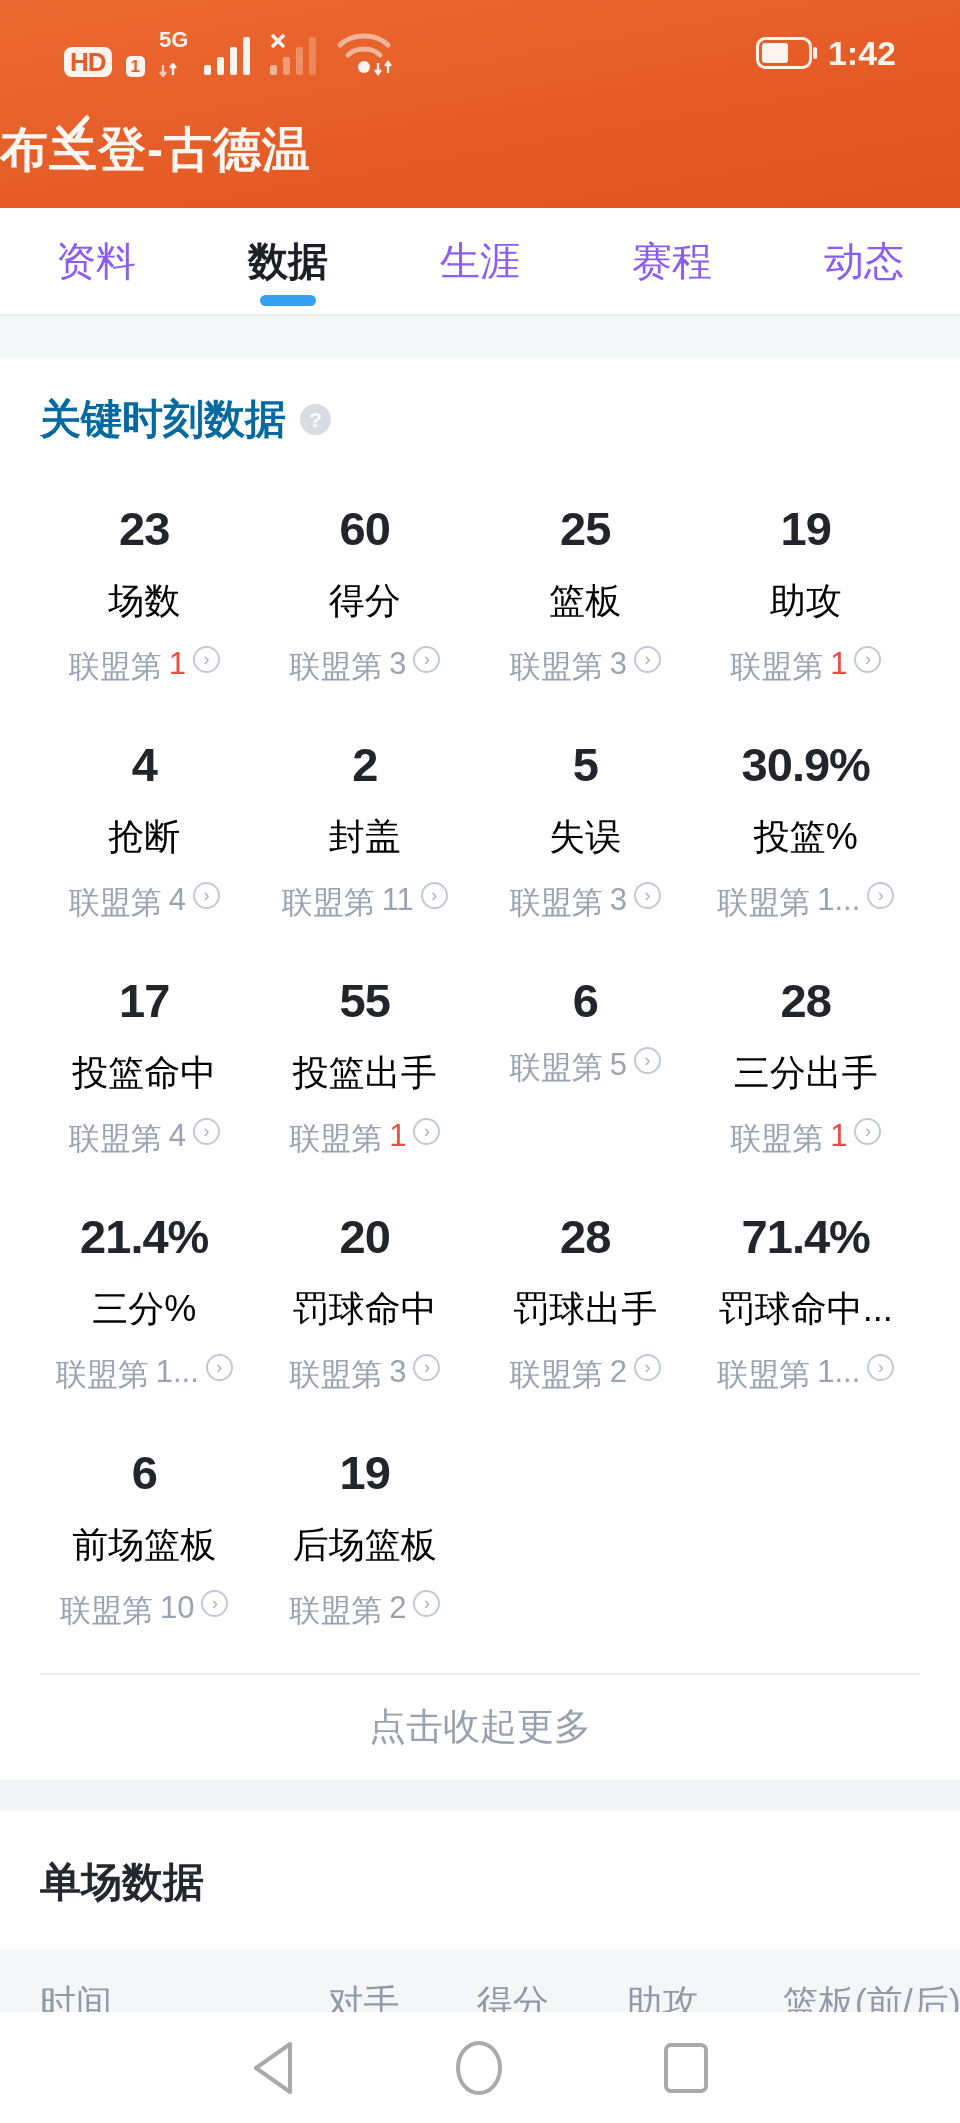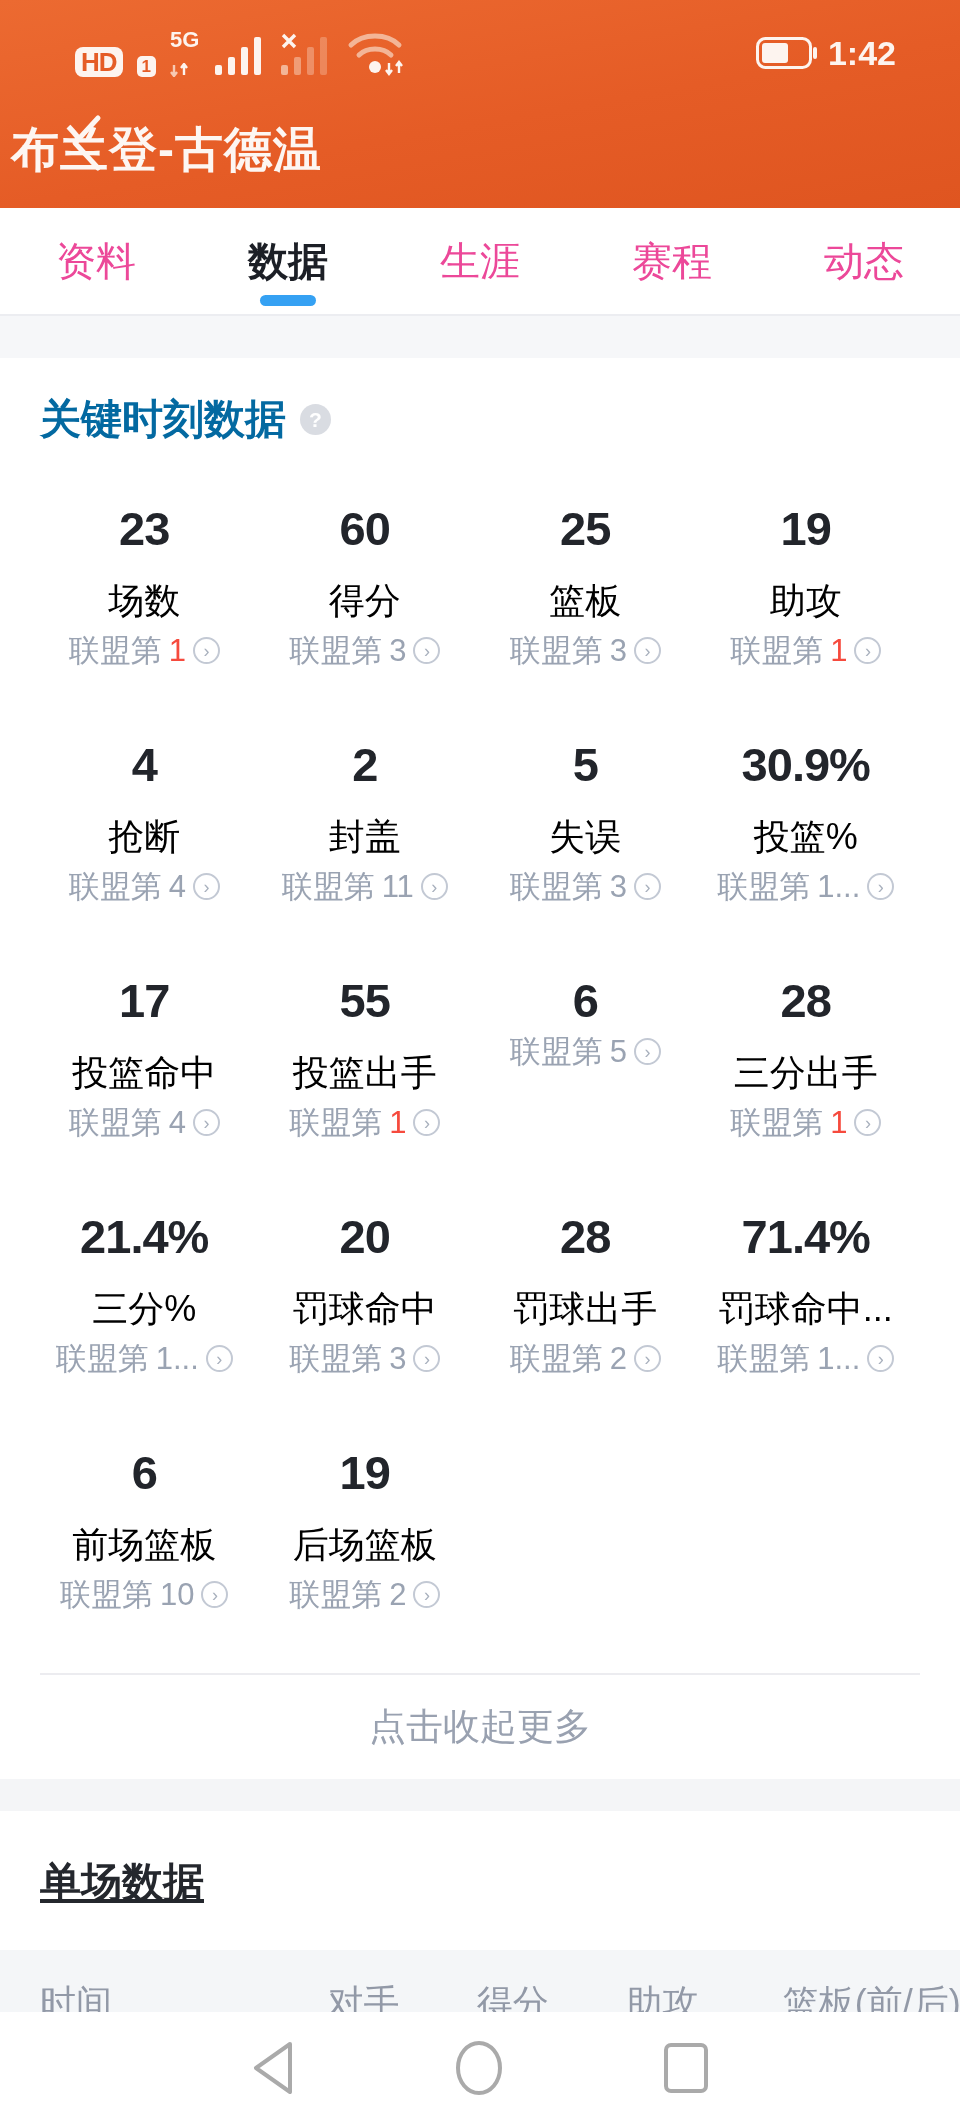--- a/index.html
+++ b/index.html
@@ -6,21 +6,20 @@
   html,body { width:960px; }
   body {
     font-family:"Liberation Sans","DejaVu Sans",sans-serif;
     background:#ffffff; width:960px; height:2123px; position:relative; overflow:hidden;
   }
   
   .top-orange {
     height:208px; width:100%;
     background:linear-gradient(170deg,#ec6a31 0%, #e55c26 55%, #df5520 100%);
     position:relative;
-    padding-left:11px;
   }
   .status-bar {
     height:92px; display:flex; align-items:center;
     padding:14px 64px 0 64px; color:#fff;
   }
   .status-left { display:flex; align-items:flex-end; gap:14px; }
   .status-spacer { flex:1; }
   .status-right { display:flex; align-items:center; gap:10px; }
   .hd-badge {
     background:#fdf4ef; color:#e55c26; font-weight:bold; font-size:26px;
@@ -43,21 +42,21 @@
   }
   
   .card {
     position:absolute; top:208px; left:0; right:0; bottom:0;
     background:#ffffff; border-radius:26px 26px 0 0; overflow:hidden;
   }
   
   .tabs { height:108px; display:flex; border-bottom:2px solid #ecedf1; }
   .tab {
     flex:1; display:flex; align-items:center; justify-content:center;
-    font-size:40px; color:#ec4899; position:relative; cursor:pointer;
+    font-size:40px; color:#8b5cf6; position:relative; cursor:pointer;
   }
   .tab.active { color:#1c1f26; font-weight:bold; }
   .tab.active::after {
     content:""; position:absolute; bottom:8px; left:50%; transform:translateX(-50%);
     width:56px; height:11px; border-radius:6px; background:#35a1f3;
   }
   .band { background:#f6f7f9; height:42px; }
   
   .section-title-row {
     display:flex; align-items:center; gap:14px; padding:34px 40px 0 40px;
@@ -70,38 +69,38 @@
   .stats-grid {
     display:grid; grid-template-columns:repeat(4,1fr);
     padding:20px 44px 0 34px;
   }
   .stat-cell { height:236px; text-align:center; padding-top:36px; }
   .stat-value {
     font-size:47px; font-weight:bold; color:#22252b; letter-spacing:-1px; line-height:1.1;
   }
   .stat-label { font-size:36px; color:#000000; margin-top:22px; white-space:nowrap; }
   .stat-rank {
-    margin-top:4px; font-size:31px; color:#9aa3b2;
-    display:inline-flex; align-items:center; gap:7px; white-space:nowrap;
+    margin-top:20px; font-size:31px; color:#9aa3b2;
+    display:inline-flex; gap:7px; white-space:nowrap;
   }
   .rank-num.hot { color:#f64a3d; }
   .rank-chevron {
     width:27px; height:27px; border-radius:50%; border:2px solid #c3c9d4;
     display:inline-flex; align-items:center; justify-content:center;
     color:#a8b0bd; font-size:18px; line-height:1; flex:none;
   }
   .thin-divider { height:2px; background:#ececf0; margin:26px 40px 0 40px; }
   .collapse-row {
     height:104px; display:flex; align-items:center; justify-content:center;
     font-size:37px; color:#99a1b0; cursor:pointer;
   }
   .band2 { background:#f4f5f7; height:32px; }
   
   .sg-title-row { padding:44px 40px 40px 40px; }
-  .sg-title { font-size:41px; font-weight:bold; color:#24272d;text-decoration:underline; }
+  .sg-title { font-size:41px; font-weight:bold; color:#24272d; }
   .table-header {
     background:#f4f6f8; height:106px; display:flex; align-items:center;
     padding:0 0 0 40px; font-size:36px; color:#9299a7; white-space:nowrap;
   }
   .th-time { width:250px; text-align:left; }
   .th-c { width:150px; text-align:center; }
   .th-rebound { margin-left:46px; overflow:hidden; }
   
   .bottom-nav {
     position:absolute; left:0; bottom:0; width:100%; height:111px; background:#ffffff;

